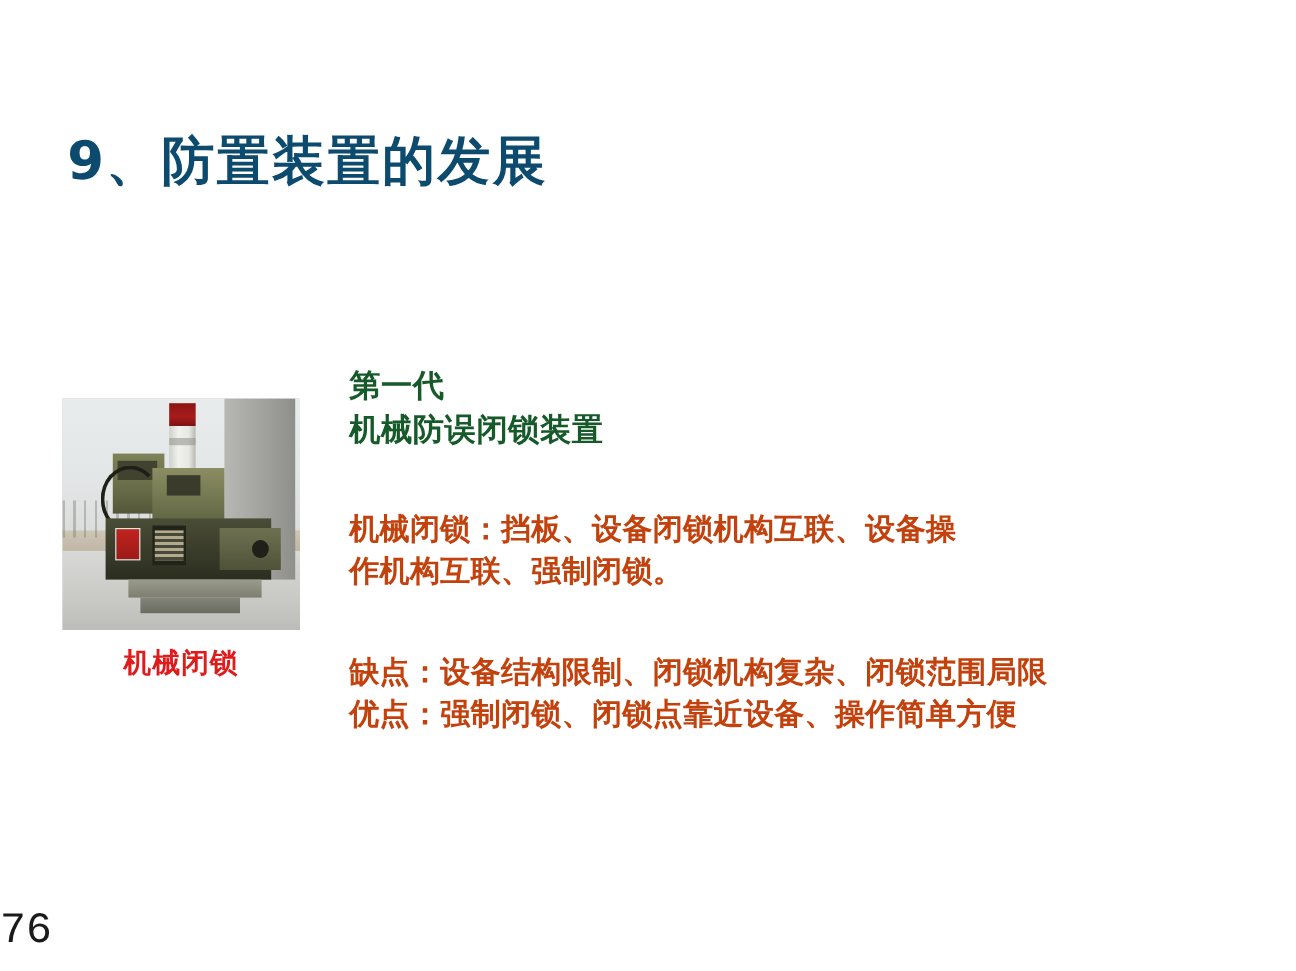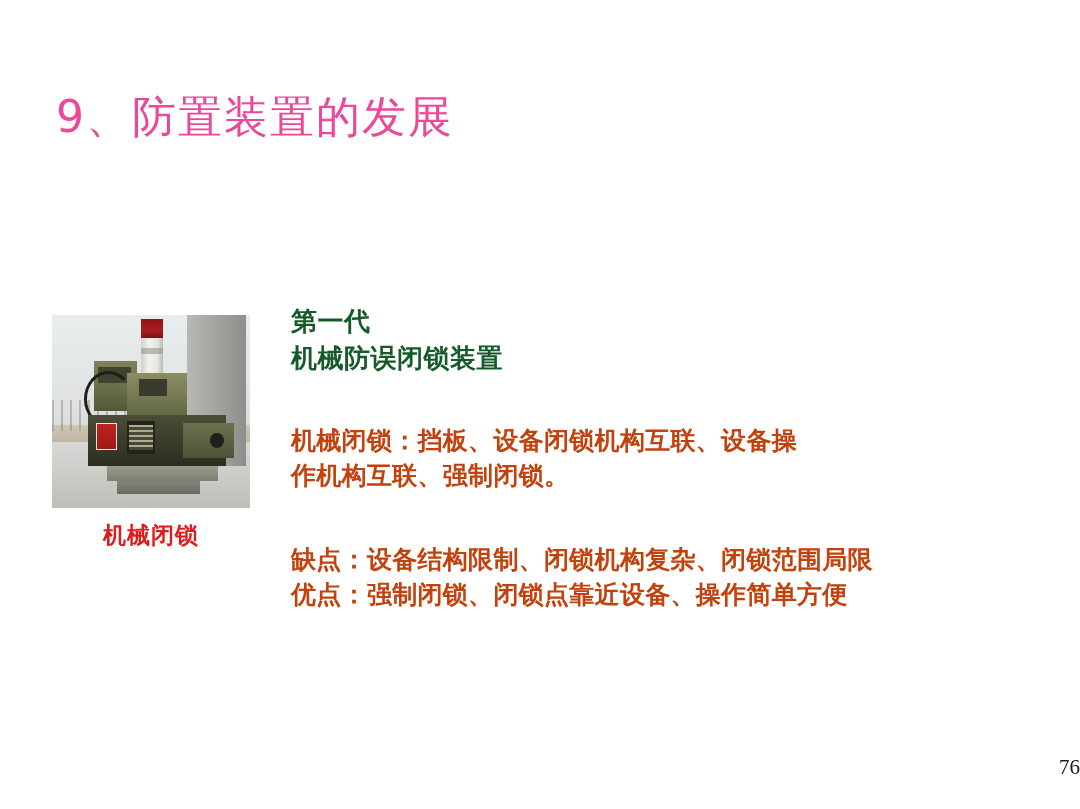--- a/index.html
+++ b/index.html
@@ -19,34 +19,34 @@
   .slide {
     position: absolute;
     inset: 0;
     background: #ffffff;
   }
 
   
   .slide-title {
     position: absolute;
     left: 56px;
-    top: 92px;
+    top: 110px;
     font-size: 44px;
-    font-weight: normal;
-    color: #ec4899;
+    font-weight: bold;
+    color: #0c4a6e;
     letter-spacing: 2px;
     line-height: 1.15;
     white-space: nowrap;
   }
 
   
   .photo-figure {
     position: absolute;
     left: 52px;
-    top: 315px;
+    top: 332px;
     width: 198px;
     height: 193px;
   }
   .photo {
     position: absolute;
     inset: 0;
     overflow: hidden;
     background: #cfd3d4;
   }
   
@@ -215,24 +215,24 @@
   }
   .gap-a { height: 44px; }
   .gap-b { height: 48px; }
 
   
   .page-number {
     position: absolute;
     left: 0;
     right: 0;
     top: 755px;
-    text-align: right;
-    font-size: 21px;
+    text-align: left;
+    font-size: 36px;
     color: #1a1a1a;
-    font-family: Liberation Serif, serif;
+    font-family: Liberation Mono, monospace;
   }
 </style>
 </head>
 <body>
 
 <div class="slide">
 
   <div class="slide-title">9、防置装置的发展</div>
 
   <div class="photo-figure">

